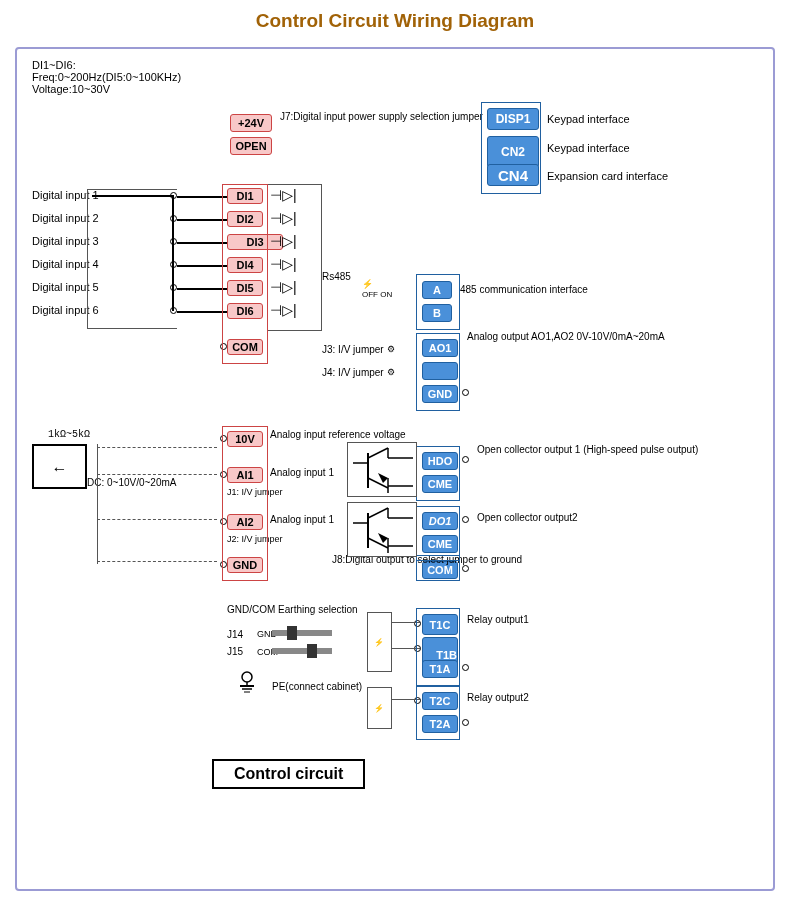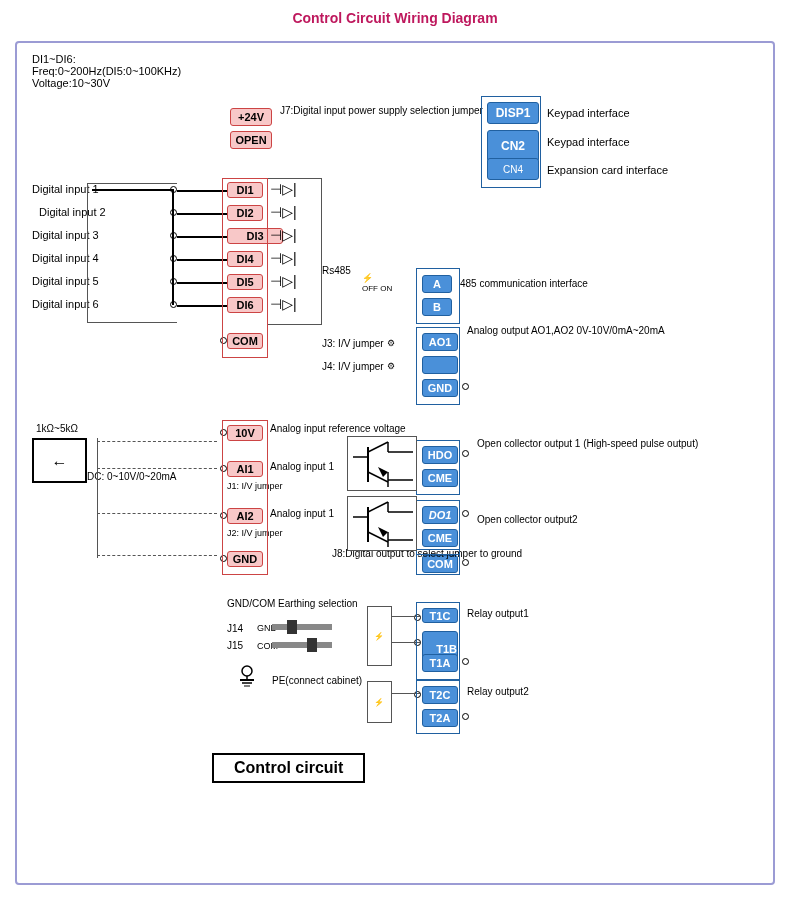--- a/index.html
+++ b/index.html
@@ -5,24 +5,24 @@
     * { box-sizing: border-box; margin: 0; padding: 0; }
     body {
       font-family: Arial, sans-serif;
       background: #fff;
       width: 790px;
       min-height: 900px;
       padding: 10px;
     }
     .page-title {
       text-align: center;
-      font-size: 14px;
+      font-size: 19px;
       font-weight: bold;
       margin-bottom: 15px;
-      color: #be185d;
+      color: #a16207;
     }
     .diagram-container {
       border: 2px solid #9b9bd4;
       border-radius: 4px;
       margin: 0 auto;
       width: 760px;
       padding: 10px 15px;
       position: relative;
       background: #fff;
     }
@@ -152,34 +152,34 @@
         <span style="color:#fff;font-size:12px;font-weight:bold;">DISP1</span>
       </div>
       <div class="txt" style="left:515px;top:54px;">Keypad interface</div>
 
       <div class="pill pill-blue" style="left:455px;top:77px;width:52px;height:32px;">
         <span style="color:#fff;font-size:12px;font-weight:bold;">CN2</span>
       </div>
       <div class="txt" style="left:515px;top:83px;">Keypad interface</div>
 
       <div class="pill pill-blue" style="left:455px;top:105px;width:52px;height:22px;">
-        <span style="color:#fff;font-size:10px;font-weight:normal;">CN4</span>
+        <span style="color:#fff;font-size:15px;font-weight:bold;">CN4</span>
       </div>
       <div class="txt" style="left:515px;top:111px;">Expansion card interface</div>
 
       <div class="txt" style="left:0;top:130px;">Digital input 1</div>
       <div class="dot" style="left:138px;top:133px;"></div>
       <div class="line-h" style="left:145px;top:137px;width:50px;"></div>
       <div class="pill pill-red" style="left:195px;top:129px;width:36px;height:16px;">
         <span>DI1</span>
       </div>
 
       <div class="txt" style="left:238px;top:128px;font-size:14px;">⊣▷|</div>
 
-      <div class="txt" style="left:0;top:153px;margin-left:7px;">Digital input 2</div>
+      <div class="txt" style="left:0;top:153px;">Digital input 2</div>
       <div class="dot" style="left:138px;top:156px;"></div>
       <div class="line-h" style="left:145px;top:160px;width:50px;"></div>
       <div class="pill pill-red" style="left:195px;top:152px;width:36px;height:16px;">
         <span>DI2</span>
       </div>
       <div class="txt" style="left:238px;top:151px;font-size:14px;">⊣▷|</div>
 
       <div class="txt" style="left:0;top:176px;">Digital input 3</div>
       <div class="dot" style="left:138px;top:179px;"></div>
       <div class="line-h" style="left:145px;top:183px;width:50px;"></div>
@@ -243,21 +243,21 @@
       <div class="pill pill-blue" style="left:390px;top:326px;width:36px;height:18px;">
         <span style="color:#fff;font-weight:bold;">GND</span>
       </div>
       <div class="dot" style="left:430px;top:330px;"></div>
 
       <div class="pill pill-red" style="left:195px;top:280px;width:36px;height:16px;">
         <span>COM</span>
       </div>
       <div class="dot" style="left:188px;top:284px;"></div>
 
-      <div class="txt txt-sm" style="left:4px;top:370px;">1kΩ~5kΩ</div>
+      <div class="txt txt-sm" style="left:16px;top:370px;font-family:Liberation Mono, monospace;">1kΩ~5kΩ</div>
 
       <div class="resistor-box" style="left:0;top:385px;width:55px;height:45px;">
         <span style="font-size:16px;">←</span>
       </div>
 
       <div class="pill pill-red" style="left:195px;top:372px;width:36px;height:16px;">
         <span>10V</span>
       </div>
       <div class="txt txt-sm" style="left:238px;top:370px;width:120px;">Analog input reference voltage</div>
       <div class="dot" style="left:188px;top:376px;"></div>
@@ -289,21 +289,21 @@
       </div>
       <div class="txt txt-sm" style="left:238px;top:455px;width:120px;">Analog input 1</div>
       <div class="dot" style="left:188px;top:459px;"></div>
 
       <div class="txt txt-xs" style="left:195px;top:475px;">J2: I/V jumper</div>
 
       <div class="pill pill-blue" style="left:390px;top:453px;width:36px;height:18px;">
         <span style="color:#fff;font-weight:bold;font-style:italic;">DO1</span>
       </div>
       <div class="dot" style="left:430px;top:457px;"></div>
-      <div class="txt txt-sm" style="left:445px;top:453px;margin-top:8px;">Open collector output2</div>
+      <div class="txt txt-sm" style="left:445px;top:453px;">Open collector output2</div>
 
       <div class="pill pill-blue" style="left:390px;top:476px;width:36px;height:18px;">
         <span style="color:#fff;font-weight:bold;">CME</span>
       </div>
 
       <div class="txt" style="left:340px;top:450px;font-size:16px;">⊳</div>
 
       <div class="pill pill-red" style="left:195px;top:498px;width:36px;height:16px;">
         <span>GND</span>
       </div>
@@ -337,21 +337,21 @@
           <line x1="15" y1="11" x2="15" y2="15" stroke="#000" stroke-width="1.5"></line>
           <line x1="8" y1="15" x2="22" y2="15" stroke="#000" stroke-width="2"></line>
           <line x1="10" y1="18" x2="20" y2="18" stroke="#000" stroke-width="1.5"></line>
           <line x1="12" y1="21" x2="18" y2="21" stroke="#000" stroke-width="1"></line>
         </svg>
       </div>
       <div class="txt txt-sm" style="left:240px;top:622px;">PE(connect cabinet)</div>
 
       <div class="dot" style="left:382px;top:561px;"></div>
       <div class="dot" style="left:382px;top:586px;"></div>
-      <div class="pill pill-blue" style="left:390px;top:555px;width:36px;height:15px;">
+      <div class="pill pill-blue" style="left:390px;top:555px;width:36px;height:21px;">
         <span style="color:#fff;font-weight:bold;">T1C</span>
       </div>
       <div class="txt txt-sm" style="left:435px;top:555px;">Relay output1</div>
 
       <div class="pill pill-blue" style="left:390px;top:578px;width:36px;height:36px;justify-content:flex-end;">
         <span style="color:#fff;font-weight:bold;">T1B</span>
       </div>
 
       <div class="pill pill-blue" style="left:390px;top:601px;width:36px;height:18px;">
         <span style="color:#fff;font-weight:bold;">T1A</span>

